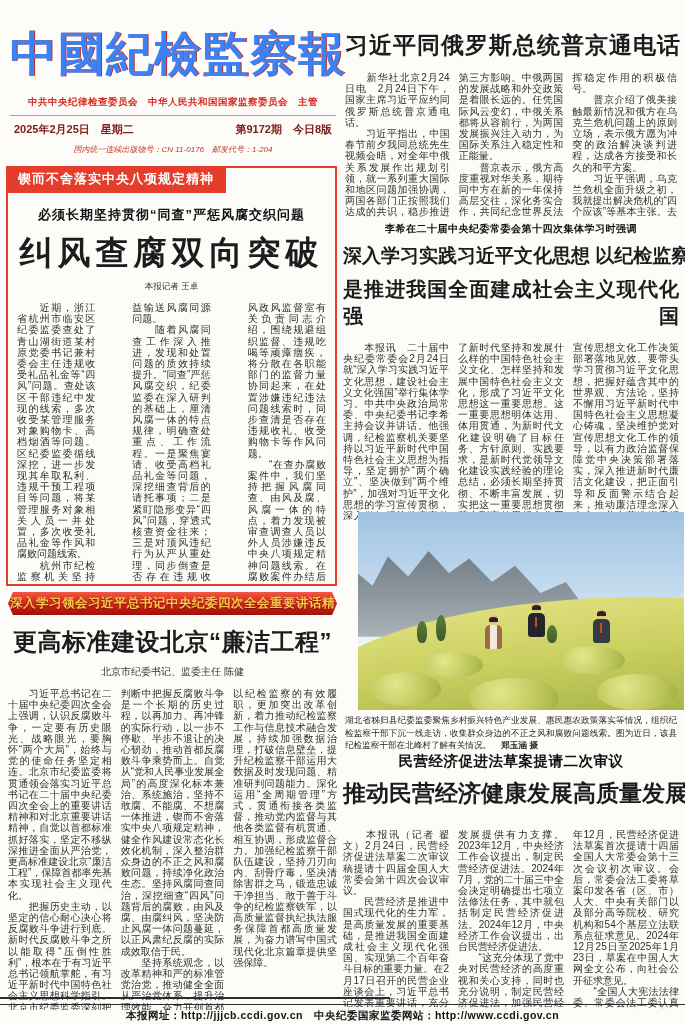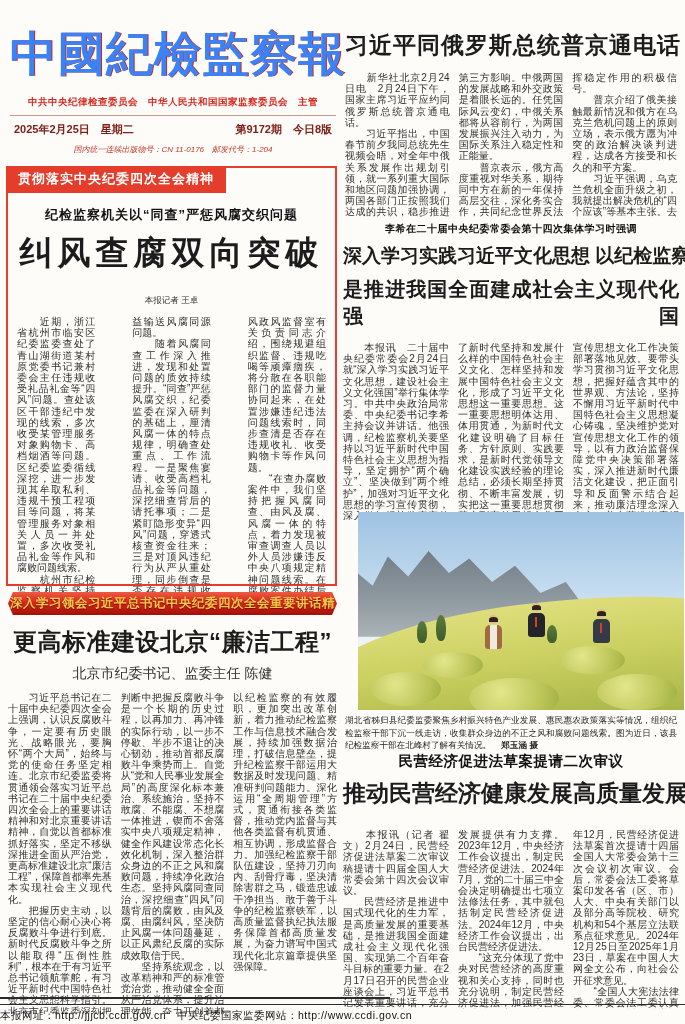--- a/index.html
+++ b/index.html
@@ -54,34 +54,34 @@
   .minying { position:absolute; left:343px; top:752px; width:336px; }
   .minying-kicker { font-size:14.5px; letter-spacing:0.5px; }
   .minying-headline { margin-top:7px; font-size:23px; font-weight:900; text-align:center; white-space:nowrap; }
   .minying-body { margin-top:20px; height:180px; }
 
   
   .jiufeng { position:absolute; left:6px; top:166px; width:331px; height:420px; border:2.5px solid #e43d2b; background:#fdfcf9; }
   .jiufeng-label { position:absolute; top:-2px; left:-2px; background:#e43d2b; color:#fff; font-size:13px; font-weight:bold; letter-spacing:1px; padding:4px 12px 5px; }
   .jiufeng-kicker { margin-top:38px; font-size:13px; letter-spacing:1px; }
   .jiufeng-headline { margin-top:7px; font-size:33px; font-weight:900; text-align:center; letter-spacing:5px; white-space:nowrap; }
-  .jiufeng-byline { margin-top:19px; text-align:center; font-size:8.5px; color:#333; }
+  .jiufeng-byline { margin-top:5px; text-align:center; font-size:8.5px; color:#333; }
   .jiufeng-body { margin:9px 9px 0; height:280px;gap:37px; }
 
   
   .beijing { position:absolute; left:8px; top:592px; width:329px; }
   .beijing-banner { height:23px; line-height:23px; text-align:center; background:linear-gradient(180deg,#ef5a42 0%,#d5281e 45%,#a31008 100%); color:#f7c948; font-weight:900; font-size:12.5px; letter-spacing:0.5px; clip-path:polygon(1.5% 0,98.5% 0,100% 50%,98.5% 100%,1.5% 100%,0 50%); text-shadow:0 1px 1px #7a0c06; }
   .beijing-headline { margin-top:11px; font-size:24px; font-weight:900; text-align:center; letter-spacing:0.5px; white-space:nowrap; }
-  .beijing-byline { margin-top:7px; text-align:center; font-size:14px; color:#333; }
+  .beijing-byline { margin-top:7px; text-align:center; font-size:10px; color:#333; }
   .beijing-body { margin-top:9px; height:322px; }
 
   
   .left-rule { position:absolute; left:0; top:997px; width:390px; border-top:2px solid #2b2b2b; }
   .footer-rule { position:absolute; left:0; right:0; top:1004px; border-top:1.5px solid #2b2b2b; }
-  .footer-text { position:absolute; top:1009px; width:100%; text-align:left; font-size:10.5px; font-weight:normal; color:#111; letter-spacing:0.5px; }
+  .footer-text { position:absolute; top:1009px; width:100%; text-align:center; font-size:10.5px; font-weight:bold; color:#111; letter-spacing:0.5px; }
 </style>
 </head>
 <body>
 
 <div class="page">
 
   <div class="masthead">
     <div class="mast-title">中國紀檢監察報</div>
     <div class="mast-supervisor">中共中央纪律检查委员会　中华人民共和国国家监察委员会　主管</div>
     <div class="mast-divider"></div>
@@ -111,22 +111,22 @@
     <div class="lixi-h1">深入学习实践习近平文化思想 以纪检监察工作高质量发展新成效</div>
     <div class="lixi-h2">是推进我国全面建成社会主义现代化强国</div>
     <div class="cols lixi-body">
       <div class="col">　　本报讯　二十届中央纪委常委会2月24日就“深入学习实践习近平文化思想，建设社会主义文化强国”举行集体学习。中共中央政治局常委、中央纪委书记李希主持会议并讲话。他强调，纪检监察机关要坚持以习近平新时代中国特色社会主义思想为指导，坚定拥护“两个确立”、坚决做到“两个维护”，加强对习近平文化思想的学习宣传贯彻，深入做好纪检监察宣传思想文化工作，更好一体推进不敢腐、不能腐、不想腐，推动全面从严治党和反腐败斗争取得更大成效，在社会主义文化强国建设中</div>
       <div class="col">了新时代坚持和发展什么样的中国特色社会主义文化、怎样坚持和发展中国特色社会主义文化，形成了习近平文化思想这一重要思想。这一重要思想明体达用、体用贯通，为新时代文化建设明确了目标任务、方针原则、实践要求，是新时代党领导文化建设实践经验的理论总结，必须长期坚持贯彻、不断丰富发展，切实把这一重要思想贯彻落实到宣传思想文化工作各方面全过程，以有力政治监督保障党中央关于</div>
       <div class="col">宣传思想文化工作决策部署落地见效。要带头学习贯彻习近平文化思想，把握好蕴含其中的世界观、方法论，坚持不懈用习近平新时代中国特色社会主义思想凝心铸魂，坚决维护党对宣传思想文化工作的领导，以有力政治监督保障党中央决策部署落实，深入推进新时代廉洁文化建设，把正面引导和反面警示结合起来，推动廉洁理念深入人心，着力营造崇廉拒腐的良好风尚。</div>
     </div>
   </div>
 
   <div class="jiufeng">
-    <div class="jiufeng-label">贯彻落实中央纪委四次全会精神</div>
-    <div class="kicker jiufeng-kicker">纪检监察机关以“同查”严惩风腐交织问题</div>
+    <div class="jiufeng-label">锲而不舍落实中央八项规定精神</div>
+    <div class="kicker jiufeng-kicker">必须长期坚持贯彻“同查”严惩风腐交织问题</div>
     <div class="jiufeng-headline">纠风查腐双向突破</div>
     <div class="jiufeng-byline">本报记者 王卓</div>
     <div class="cols jiufeng-body">
       <div class="col">　　近期，浙江省杭州市临安区纪委监委查处了青山湖街道某村原党委书记兼村委会主任违规收受礼品礼金等“四风”问题。查处该区干部违纪中发现的线索，多次收受某管理服务对象购物卡、高档烟酒等问题。区纪委监委循线深挖，进一步发现其牟取私利、违规干预工程项目等问题，将某管理服务对象相关人员一并处置，多次收受礼品礼金等作风和腐败问题线索。
 　　杭州市纪检监察机关坚持以“同查”严惩风腐交织问题，既着重“由风查腐”，在查清当事人“四风”问题的基础上，结合其一贯表现、债务往来情况，综合研判“四风”背后是否存在“小圈子”、围猎办事、利</div>
       <div class="col">益输送风腐同源问题。
 　　随着风腐同查工作深入推进，发现和处置问题的质效持续提升。“同查”严惩风腐交织，纪委监委在深入研判的基础上，厘清风腐一体的特点规律，明确查处重点、工作流程。一是聚焦宴请、收受高档礼品礼金等问题，深挖细查背后的请托事项；二是紧盯隐形变异“四风”问题，穿透式核查资金往来；三是对顶风违纪行为从严从重处理，同步倒查是否存在违规收礼、购物卡等问题。
 　　“查处违规吃喝问题时，我们坚持把握风腐同源、由风及腐、风腐一体的特征，着力发现由风及腐的病灶隐患。”该市纪委监委党</div>
       <div class="col">风政风监督室有关负责同志介绍，围绕规避组织监督、违规吃喝等顽瘴痼疾，将分散在各职能部门的监督力量协同起来，在处置涉嫌违纪违法问题线索时，同步查清是否存在违规收礼、收受购物卡等作风问题。
 　　“在查办腐败案件中，我们坚持把握风腐同查、由风及腐、风腐一体的特点，着力发现被审查调查人员以外人员涉嫌违反中央八项规定精神问题线索。在腐败案件办结后形成处置意见报告，将超出管理权限的转相关部门处理，实现以风查腐双向突破、正风反腐同步治理。”株洲市纪委监委有关负责同志表示。</div>

